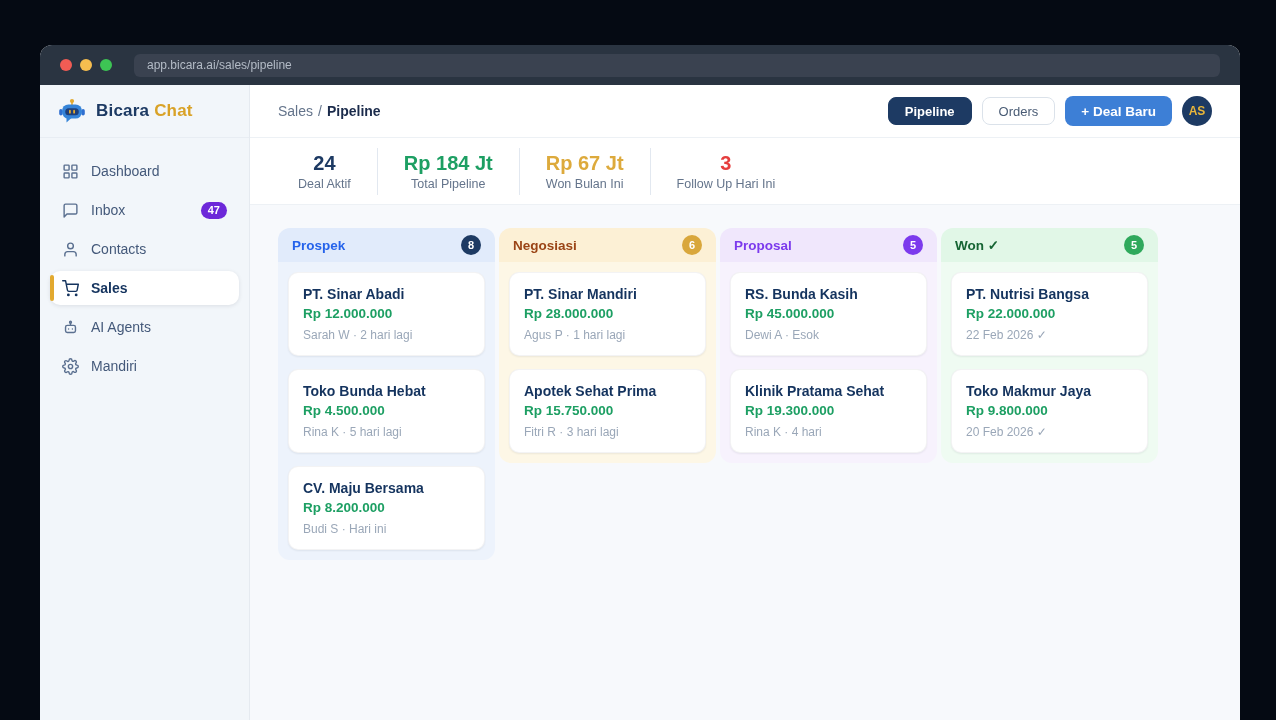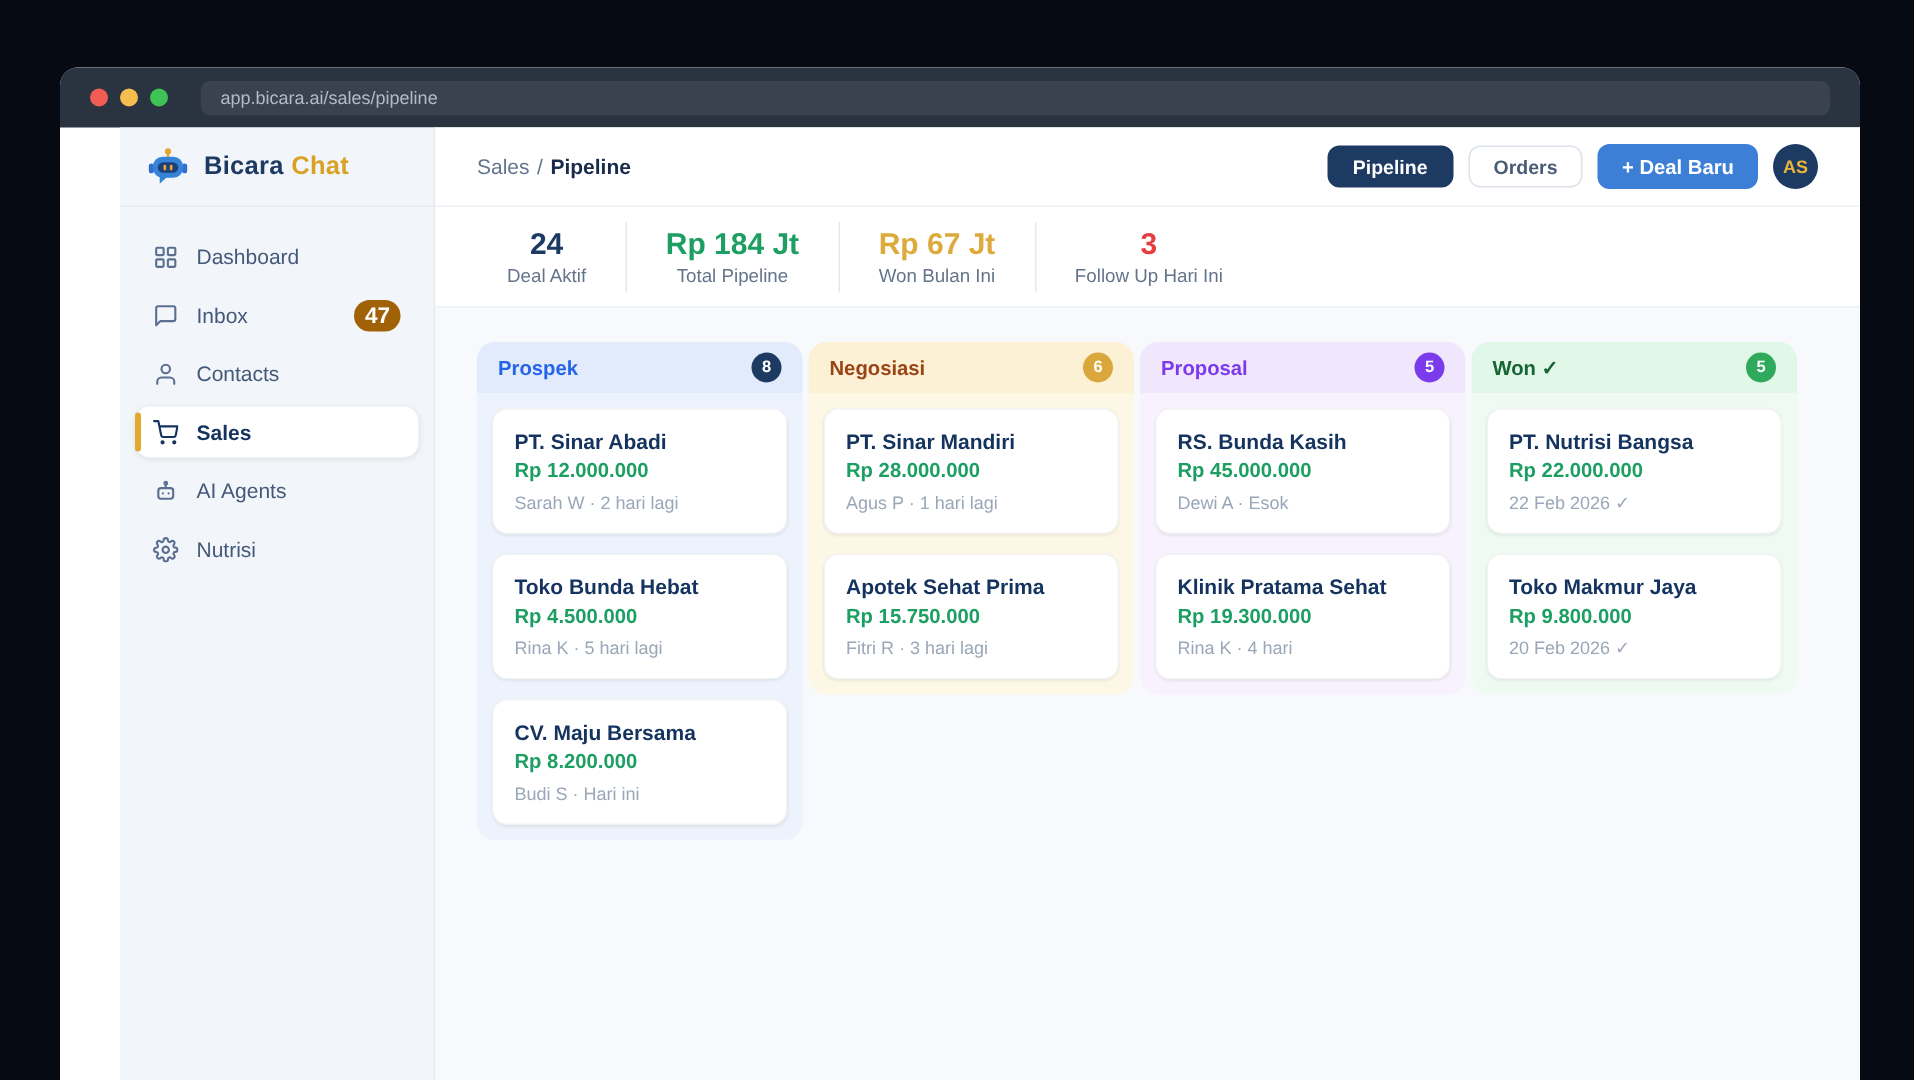--- a/index.html
+++ b/index.html
@@ -11,48 +11,48 @@
   
   .titlebar { height:40px; background:#2a3441; display:flex; align-items:center; padding:0 20px; flex-shrink:0; }
   .dot { width:12px; height:12px; border-radius:50%; margin-right:8px; }
   .dot.red { background:#f15c54; } .dot.yellow { background:#f6be4f; } .dot.green { background:#3dc454; }
   .urlbar { flex:1; margin-left:14px; height:23px; background:#3a4250; border-radius:6px;
             color:#b3bbc6; font-size:12px; display:flex; align-items:center; padding:0 13px; }
 
   .app { flex:1; display:flex; min-height:0; }
 
   
-  .sidebar { width:210px; background:#f2f6fa; border-right:1px solid #e5eaf0; display:flex; flex-direction:column; flex-shrink:0;margin-left:40px; }
+  .sidebar { width:210px; background:#f2f6fa; border-right:1px solid #e5eaf0; display:flex; flex-direction:column; flex-shrink:0; }
   .logo-row { height:53px; display:flex; align-items:center; gap:10px; padding:0 18px; border-bottom:1px solid #e8edf3; flex-shrink:0; }
   .brand { font-size:17px; font-weight:700; color:#1d3a63; letter-spacing:.2px; }
   .brand .accent { color:#d9a227; }
   .nav { padding:16px 10px; display:flex; flex-direction:column; gap:5px; }
   .nav-item { position:relative; height:34px; display:flex; align-items:center; gap:12px; padding:0 12px;
               border-radius:10px; color:#44597a; font-size:14px; font-weight:500; cursor:pointer; }
   .nav-item svg { width:17px; height:17px; stroke:#5b7090; stroke-width:2; fill:none;
                   stroke-linecap:round; stroke-linejoin:round; flex-shrink:0; }
   .nav-item.active { background:#fff; color:#14335e; font-weight:700; box-shadow:0 1px 4px rgba(15,23,42,.10); }
   .nav-item.active svg { stroke:#14335e; }
   .nav-item.active::before { content:""; position:absolute; left:0; top:4px; bottom:4px; width:4px;
                              border-radius:4px; background:#e2a92f; }
-  .nav-badge { margin-left:auto; background:#a16207; color:#fff; font-size:15px; font-weight:700;
+  .nav-badge { margin-left:auto; background:#6d28d9; color:#fff; font-size:11px; font-weight:700;
                border-radius:999px; padding:3px 7px; line-height:1; }
 
   
   .main { flex:1; display:flex; flex-direction:column; background:#f7f9fc; min-width:0; }
   .main-header { height:53px; background:#fff; border-bottom:1px solid #edf1f5; display:flex;
                  align-items:center; padding:0 28px; flex-shrink:0; }
   .breadcrumb { font-size:14px; color:#64748b; }
   .breadcrumb .sep { margin:0 5px; color:#64748b; }
   .breadcrumb .current { color:#1b2b4b; font-weight:700; }
   .header-actions { margin-left:auto; display:flex; align-items:center; gap:10px; }
   .seg-btn { height:28px; padding:0 16px; border-radius:8px; font-size:13px; font-weight:700;
              display:flex; align-items:center; cursor:pointer; font-family:inherit; }
   .seg-btn.active { background:#1d3a63; color:#fff; border:1px solid #1d3a63; }
-  .seg-btn.plain { background:#fff; color:#4a5c75; border:1px solid #dbe2ea; font-weight:700; }
+  .seg-btn.plain { background:#fff; color:#4a5c75; border:1px solid #dbe2ea; font-weight:400; }
   .primary-btn { height:30px; padding:0 16px; border:none; border-radius:8px; background:#3d7fd6; color:#fff;
                  font-size:13.5px; font-weight:700; cursor:pointer; font-family:inherit; }
   .avatar { width:30px; height:30px; border-radius:50%; background:#1d3a63; color:#e8b53a;
             font-size:12px; font-weight:700; display:flex; align-items:center; justify-content:center; cursor:pointer; }
 
   
   .stats { height:67px; background:#fff; border-bottom:1px solid #edf1f5; display:flex;
            align-items:center; padding:0 22px; flex-shrink:0; }
   .stat { text-align:center; padding:4px 26px; }
   .stat:not(:last-child) { border-right:1px solid #e2e8f0; }
@@ -159,21 +159,21 @@
                 <circle cx="12" cy="4.5" r="1.3"></circle>
                 <path d="M9.3 14h.01M14.7 14h.01"></path>
               </svg>
             <span>AI Agents</span>
           </div>
           <div class="nav-item">
             <svg viewBox="0 0 24 24">
                 <circle cx="12" cy="12" r="3"></circle>
                 <path d="M19.4 15a1.65 1.65 0 0 0 .33 1.82l.06.06a2 2 0 0 1 0 2.83 2 2 0 0 1-2.83 0l-.06-.06a1.65 1.65 0 0 0-1.82-.33 1.65 1.65 0 0 0-1 1.51V21a2 2 0 0 1-2 2 2 2 0 0 1-2-2v-.09A1.65 1.65 0 0 0 9 19.4a1.65 1.65 0 0 0-1.82.33l-.06.06a2 2 0 0 1-2.83 0 2 2 0 0 1 0-2.83l.06-.06a1.65 1.65 0 0 0 .33-1.82 1.65 1.65 0 0 0-1.51-1H3a2 2 0 0 1-2-2 2 2 0 0 1 2-2h.09A1.65 1.65 0 0 0 4.6 9a1.65 1.65 0 0 0-.33-1.82l-.06-.06a2 2 0 0 1 0-2.83 2 2 0 0 1 2.83 0l.06.06a1.65 1.65 0 0 0 1.82.33H9a1.65 1.65 0 0 0 1-1.51V3a2 2 0 0 1 2-2 2 2 0 0 1 2 2v.09a1.65 1.65 0 0 0 1 1.51 1.65 1.65 0 0 0 1.82-.33l.06-.06a2 2 0 0 1 2.83 0 2 2 0 0 1 0 2.83l-.06.06a1.65 1.65 0 0 0-.33 1.82V9a1.65 1.65 0 0 0 1.51 1H21a2 2 0 0 1 2 2 2 2 0 0 1-2 2h-.09a1.65 1.65 0 0 0-1.51 1z"></path>
               </svg>
-            <span>Nutrisi</span>
+            <span>Mandiri</span>
           </div>
         </nav>
       </aside>
 
       <div class="main">
         <div class="main-header">
           <div class="breadcrumb">
             <span>Sales</span><span class="sep">/</span><span class="current">Pipeline</span>
           </div>
           <div class="header-actions">

